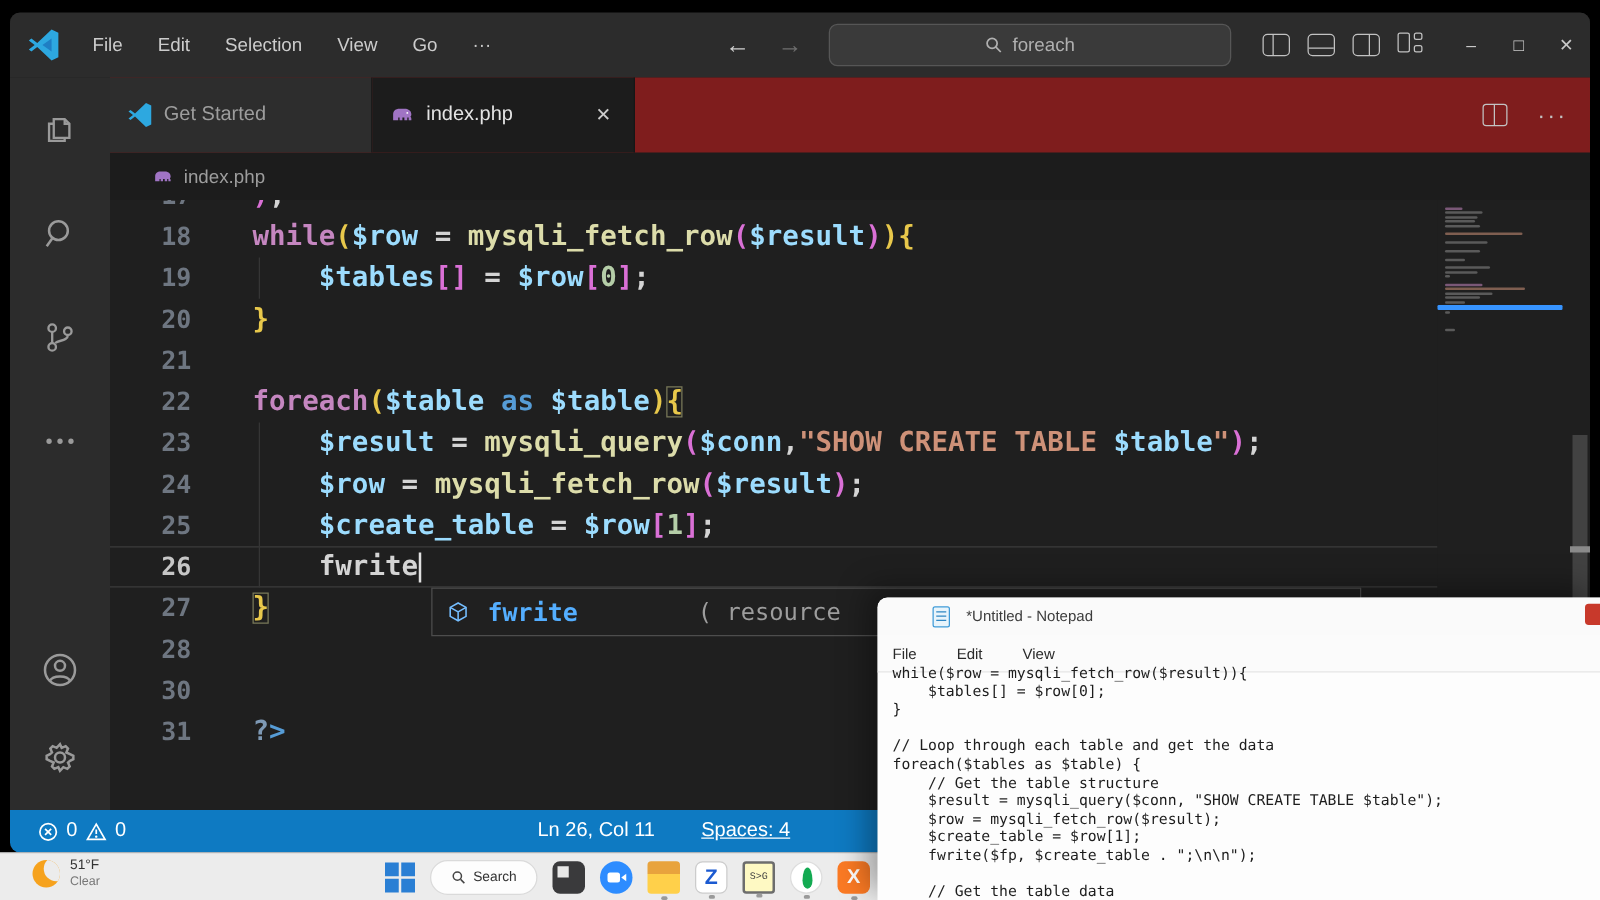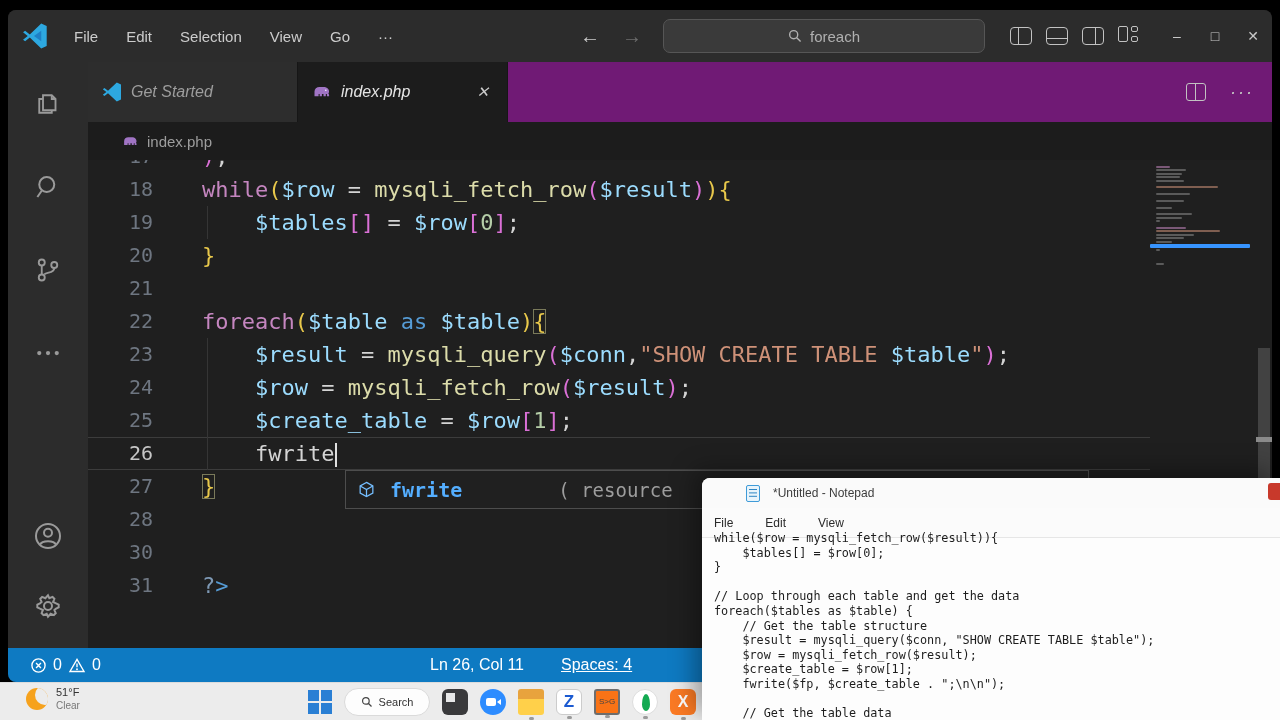--- a/index.html
+++ b/index.html
@@ -42,21 +42,21 @@
   
   .main { display:flex; height:586px; }
   .activitybar { width:80px; background:#2c2c2c; display:flex; flex-direction:column;
     align-items:center; padding-top:18px; }
   .act-ico { width:48px; height:48px; display:flex; align-items:center;
     justify-content:center; margin-bottom:35px; color:#9a9a9a; }
   .act-spacer { flex:1; }
   .editor-col { flex:1; display:flex; flex-direction:column; background:#1f1f1f; }
 
   
-  .tabstrip { height:60px; background:#701a75; display:flex; position:relative;font-style:italic; }
+  .tabstrip { height:60px; background:#7f1d1d; display:flex; position:relative; }
   .tab { width:210px; display:flex; align-items:center; padding:0 14px; gap:9px;
     font-size:16px; border-right:1px solid #161616; }
   .tab.inactive { background:#2d2d2d; color:#9d9d9d; }
   .tab.active { background:#1c1c1c; color:#e4e4e4; }
   .tab-close { margin-left:auto; font-size:15px; color:#cccccc; padding:2px 4px; }
   .editor-actions { position:absolute; right:18px; top:0; height:60px; display:flex;
     align-items:center; gap:24px; color:#c2c2c2; }
   .split-ico { width:20px; height:18px; border:1.6px solid #c2c2c2; border-radius:3px;
     position:relative; }
   .split-ico::before { content:""; position:absolute; left:8px; top:0; bottom:0;
@@ -65,21 +65,21 @@
 
   
   .breadcrumbs { height:38px; display:flex; align-items:center; gap:8px;
     padding-left:34px; color:#9d9d9d; font-size:15px; background:#1c1c1c; }
 
   
   .code-area { position:relative; flex:1; overflow:hidden;
     font-family:"DejaVu Sans Mono", monospace; font-size:22px; }
   .code-lines { position:absolute; left:0; top:-20px; right:122px; }
   .code-row { display:flex; height:33px; line-height:33px; white-space:pre;
-    position:relative; }
+    position:relative;font-weight:bold; }
   .code-row.current { border-top:1px solid #3c3c3c; border-bottom:1px solid #3c3c3c;
     height:33px; line-height:31px; }
   .ln { width:65px; text-align:right; color:#6e7681; flex:none; font-size:20px; }
   .code-row.current .ln { color:#c6c6c6; }
   .lc { margin-left:49px; }
   .tok.boxed { outline:1px solid #7a7a5a; outline-offset:-1px; }
   .caret { display:inline-block; width:2px; height:24px; background:#e0e0e0;
     vertical-align:middle; margin-left:1px; }
   .indent-guide { position:absolute; width:1px; background:#353535; left:119px; }
 
@@ -137,23 +137,23 @@
   .ico-zoom { background:#2d8cff; border-radius:50%; }
   .ico-zoom::before { content:""; position:absolute; left:6px; top:9px; width:10px;
     height:8px; border-radius:2px; background:#fff; }
   .ico-zoom::after { content:""; position:absolute; left:17px; top:10px; width:0; height:0;
     border-top:3px solid transparent; border-bottom:3px solid transparent;
     border-right:4px solid #fff; }
   .ico-folder { background:linear-gradient(#e8a33d 0 38%, #ffd04a 38% 100%);
     border-radius:3px; }
   .ico-z { background:#fff; border:1px solid #ccc; color:#1b5ad1; font-weight:bold;
     font-size:17px; text-align:center; line-height:24px; }
-  .ico-sg { background:#f97316; border:2px solid #6d6d6d; border-radius:3px;
+  .ico-sg { background:#fef9c3; border:2px solid #6d6d6d; border-radius:3px;
     font-size:8px; color:#444; text-align:center; line-height:21px;
-    font-family:Liberation Sans, sans-serif; }
+    font-family:Liberation Mono, monospace; }
   .ico-leaf { background:#fff; border:1px solid #ddd; border-radius:50%; }
   .ico-leaf::before { content:""; position:absolute; left:9px; top:4px; width:8px;
     height:17px; background:#13aa52; border-radius:50% 50% 50% 50%/60% 60% 40% 40%; }
   .ico-xampp { background:#fb7a24; color:#fff; font-weight:bold; font-size:16px;
     text-align:center; line-height:25px; }
   .ico-chrome { border-radius:50%;
     background:conic-gradient(#ea4335 0 25%, #fbbc05 25% 50%, #34a853 50% 85%, #ea4335 85%); }
   .ico-chrome::before { content:""; position:absolute; left:7px; top:7px; width:12px;
     height:12px; background:#4285f4; border:2px solid #fff; border-radius:50%; }
 

